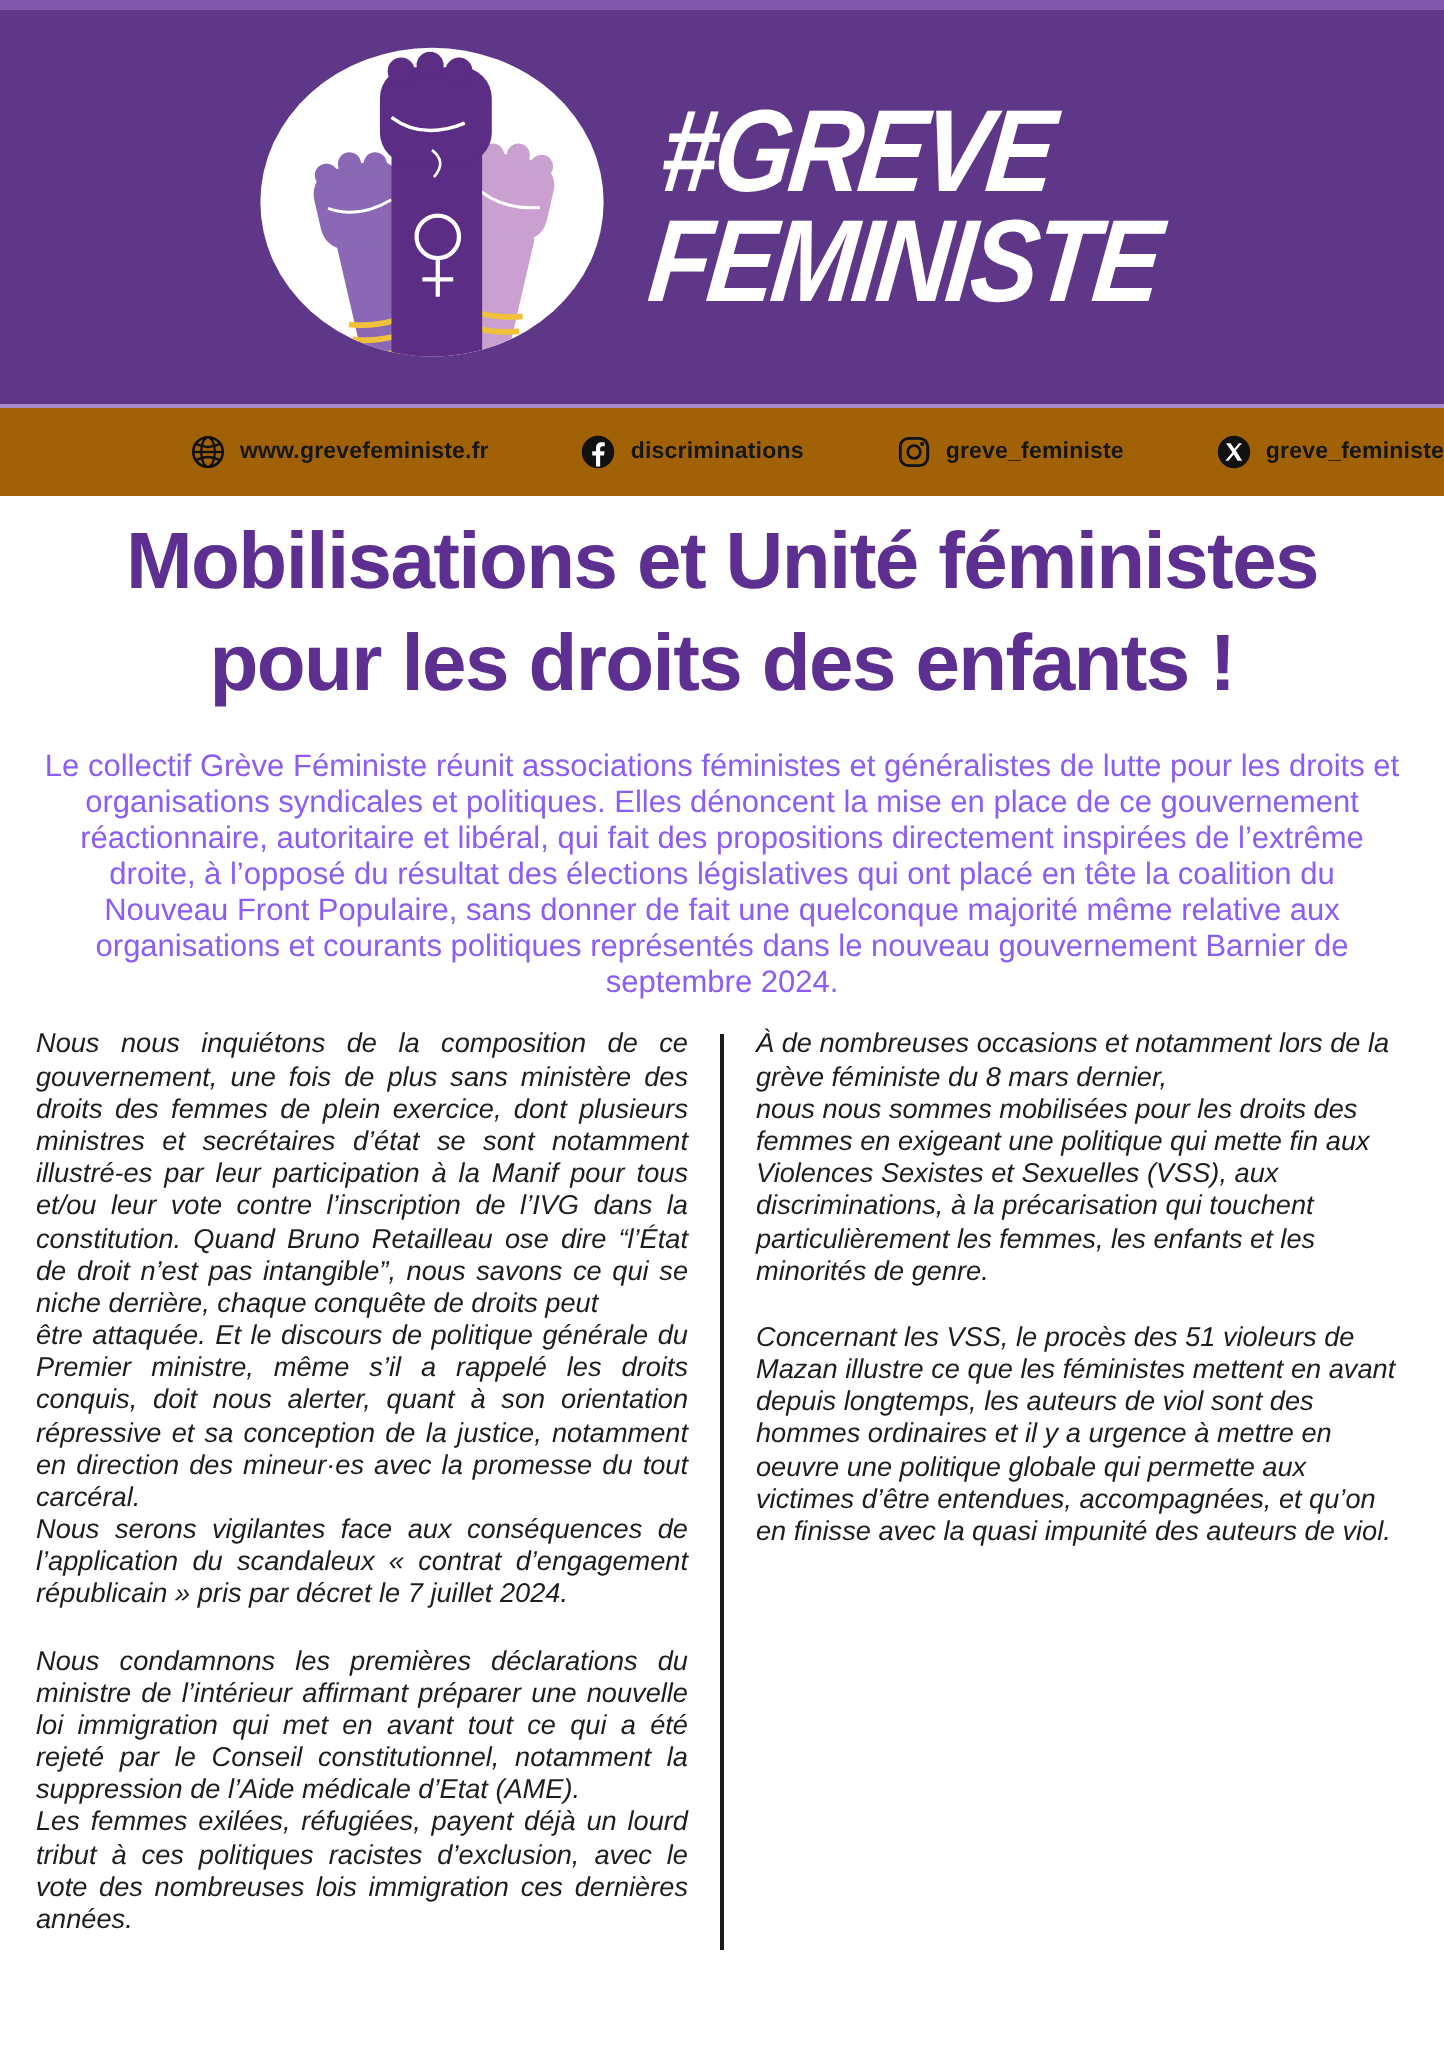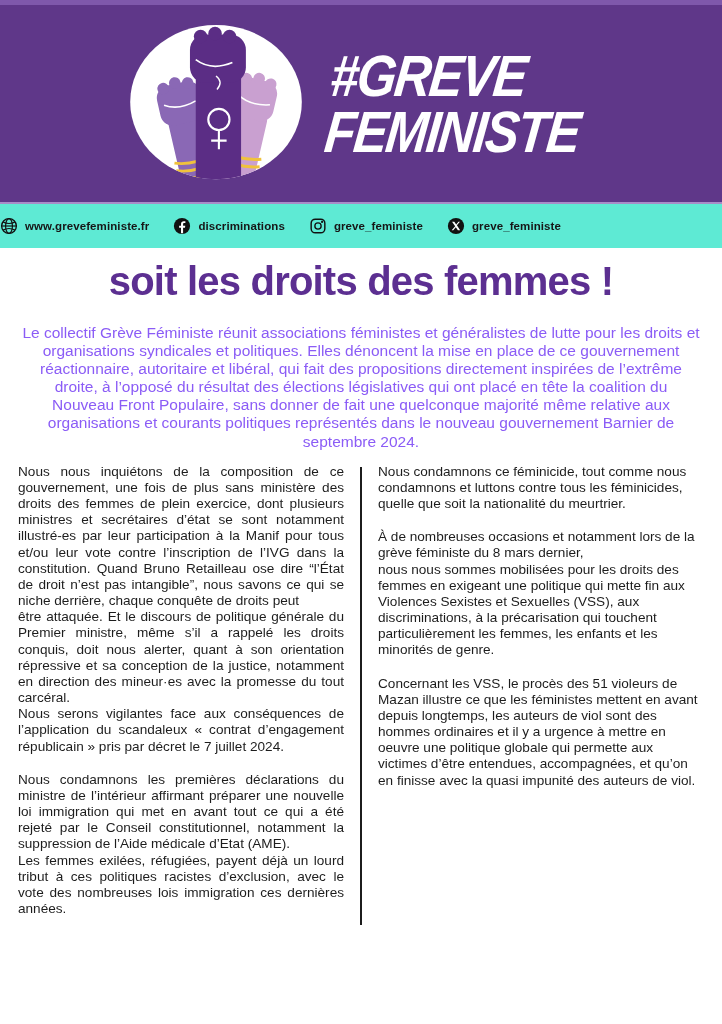--- a/index.html
+++ b/index.html
@@ -15,22 +15,22 @@
   .logo-wrap { flex:0 0 auto; margin-top:4px; }
   .wordmark {
     color:#fff; font-weight:800; font-style:italic;
     font-size:54px; line-height:0.94; letter-spacing:-2px;
     transform:scale(0.94,1.08) skewX(-7deg);
     transform-origin:left center; white-space:nowrap;
   }
 
   
   .social-bar {
-    height:44px; background:#5eead4;
-    display:flex; align-items:center; justify-content:flex-start; gap:24px;
+    height:44px; background:#a16207;
+    display:flex; align-items:center; justify-content:flex-end; gap:46px;
   }
   .social-item { display:flex; align-items:center; gap:7px; cursor:pointer; }
   .social-item svg { display:block; }
   .social-label { font-size:11.5px; font-weight:bold; color:#161616; letter-spacing:0.1px; }
 
   
   .headline {
     margin:8px 10px 0; text-align:center;
     color:#5c2f91; font-weight:800; font-size:40px; line-height:1.27;
     letter-spacing:-0.8px;
@@ -42,21 +42,21 @@
     color:#8b5cf6; font-size:15.5px; line-height:1.17; font-weight:500;
   }
 
   
   .columns {
     position:relative; display:flex; gap:34px;
     margin:13px 18px 0; height:482px; overflow:hidden;
   }
   .col { flex:1 1 0; font-size:13.6px; line-height:1.19; color:#1d1d1d; }
   .col-left { text-align:justify; }
-  .col p { margin:0 0 17px 0; white-space:pre-line; }
+  .col p { margin:0 0 17px 0; white-space:pre-line;font-style:italic; }
   .col p:last-child { margin-bottom:0; }
   .col-divider {
     position:absolute; left:50%; top:3px; width:2px; height:458px;
     background:#1c1c1c; transform:translateX(-50%);
   }
 </style>
 </head>
 <body>
 
 <div class="page">
@@ -154,35 +154,35 @@
         <svg width="18" height="18" viewBox="0 0 20 20">
           <circle cx="10" cy="10" r="9" fill="#111"></circle>
           <path d="M5.6 5.2 h2.5 l2.1 3 2.5-3 h1.7 l-3.4 4 3.6 5.6 h-2.5 l-2.3-3.4-2.9 3.4 H5.2 l3.9-4.6 z" fill="#fff"></path>
         </svg>
       </span>
       <span class="social-label">greve_feministe</span>
     </div>
   </div>
 
   <div class="headline">
-    <div>soit les droits des femmes !</div>
+    <div>Mobilisations et Unité féministes</div>
+    <div>pour les droits des enfants !</div>
   </div>
 
   <div class="intro">Le collectif Grève Féministe réunit associations féministes et généralistes de lutte pour les droits et organisations syndicales et politiques. Elles dénoncent la mise en place de ce gouvernement réactionnaire, autoritaire et libéral, qui fait des propositions directement inspirées de l’extrême droite, à l’opposé du résultat des élections législatives qui ont placé en tête la coalition du Nouveau Front Populaire, sans donner de fait une quelconque majorité même relative aux organisations et courants politiques représentés dans le nouveau gouvernement Barnier de septembre 2024.</div>
 
   <div class="columns">
     <div class="col col-left">
       <p>Nous nous inquiétons de la composition de ce gouvernement, une fois de plus sans ministère des droits des femmes de plein exercice, dont plusieurs ministres et secrétaires d’état se sont notamment illustré-es par leur participation à la Manif pour tous et/ou leur vote contre l’inscription de l’IVG dans la constitution. Quand Bruno Retailleau ose dire “l’État de droit n’est pas intangible”, nous savons ce qui se niche derrière, chaque conquête de droits peut
 être attaquée. Et le discours de politique générale du Premier ministre, même s’il a rappelé les droits conquis, doit nous alerter, quant à son orientation répressive et sa conception de la justice, notamment en direction des mineur·es avec la promesse du tout carcéral.
 Nous serons vigilantes face aux conséquences de l’application du scandaleux « contrat d’engagement républicain » pris par décret le 7 juillet 2024.</p>
       <p>Nous condamnons les premières déclarations du ministre de l’intérieur affirmant préparer une nouvelle loi immigration qui met en avant tout ce qui a été rejeté par le Conseil constitutionnel, notamment la suppression de l’Aide médicale d’Etat (AME).
 Les femmes exilées, réfugiées, payent déjà un lourd tribut à ces politiques racistes d’exclusion, avec le vote des nombreuses lois immigration ces dernières années.</p>
     </div>
     <div class="col-divider"></div>
     <div class="col col-right">
-      <p>Nous condamnons ce féminicide, tout comme nous condamnons et luttons contre tous les féminicides, quelle que soit la nationalité du meurtrier.</p>
       <p>À de nombreuses occasions et notamment lors de la grève féministe du 8 mars dernier,
  nous nous sommes mobilisées pour les droits des femmes en exigeant une politique qui mette fin aux Violences Sexistes et Sexuelles (VSS), aux discriminations, à la précarisation qui touchent particulièrement les femmes, les enfants et les minorités de genre.</p>
       <p>Concernant les VSS, le procès des 51 violeurs de Mazan illustre ce que les féministes mettent en avant depuis longtemps, les auteurs de viol sont des hommes ordinaires et il y a urgence à mettre en oeuvre une politique globale qui permette aux victimes d’être entendues, accompagnées, et qu’on en finisse avec la quasi impunité des auteurs de viol.</p>
     </div>
   </div>
 
 </div>
 
 </body></html>

